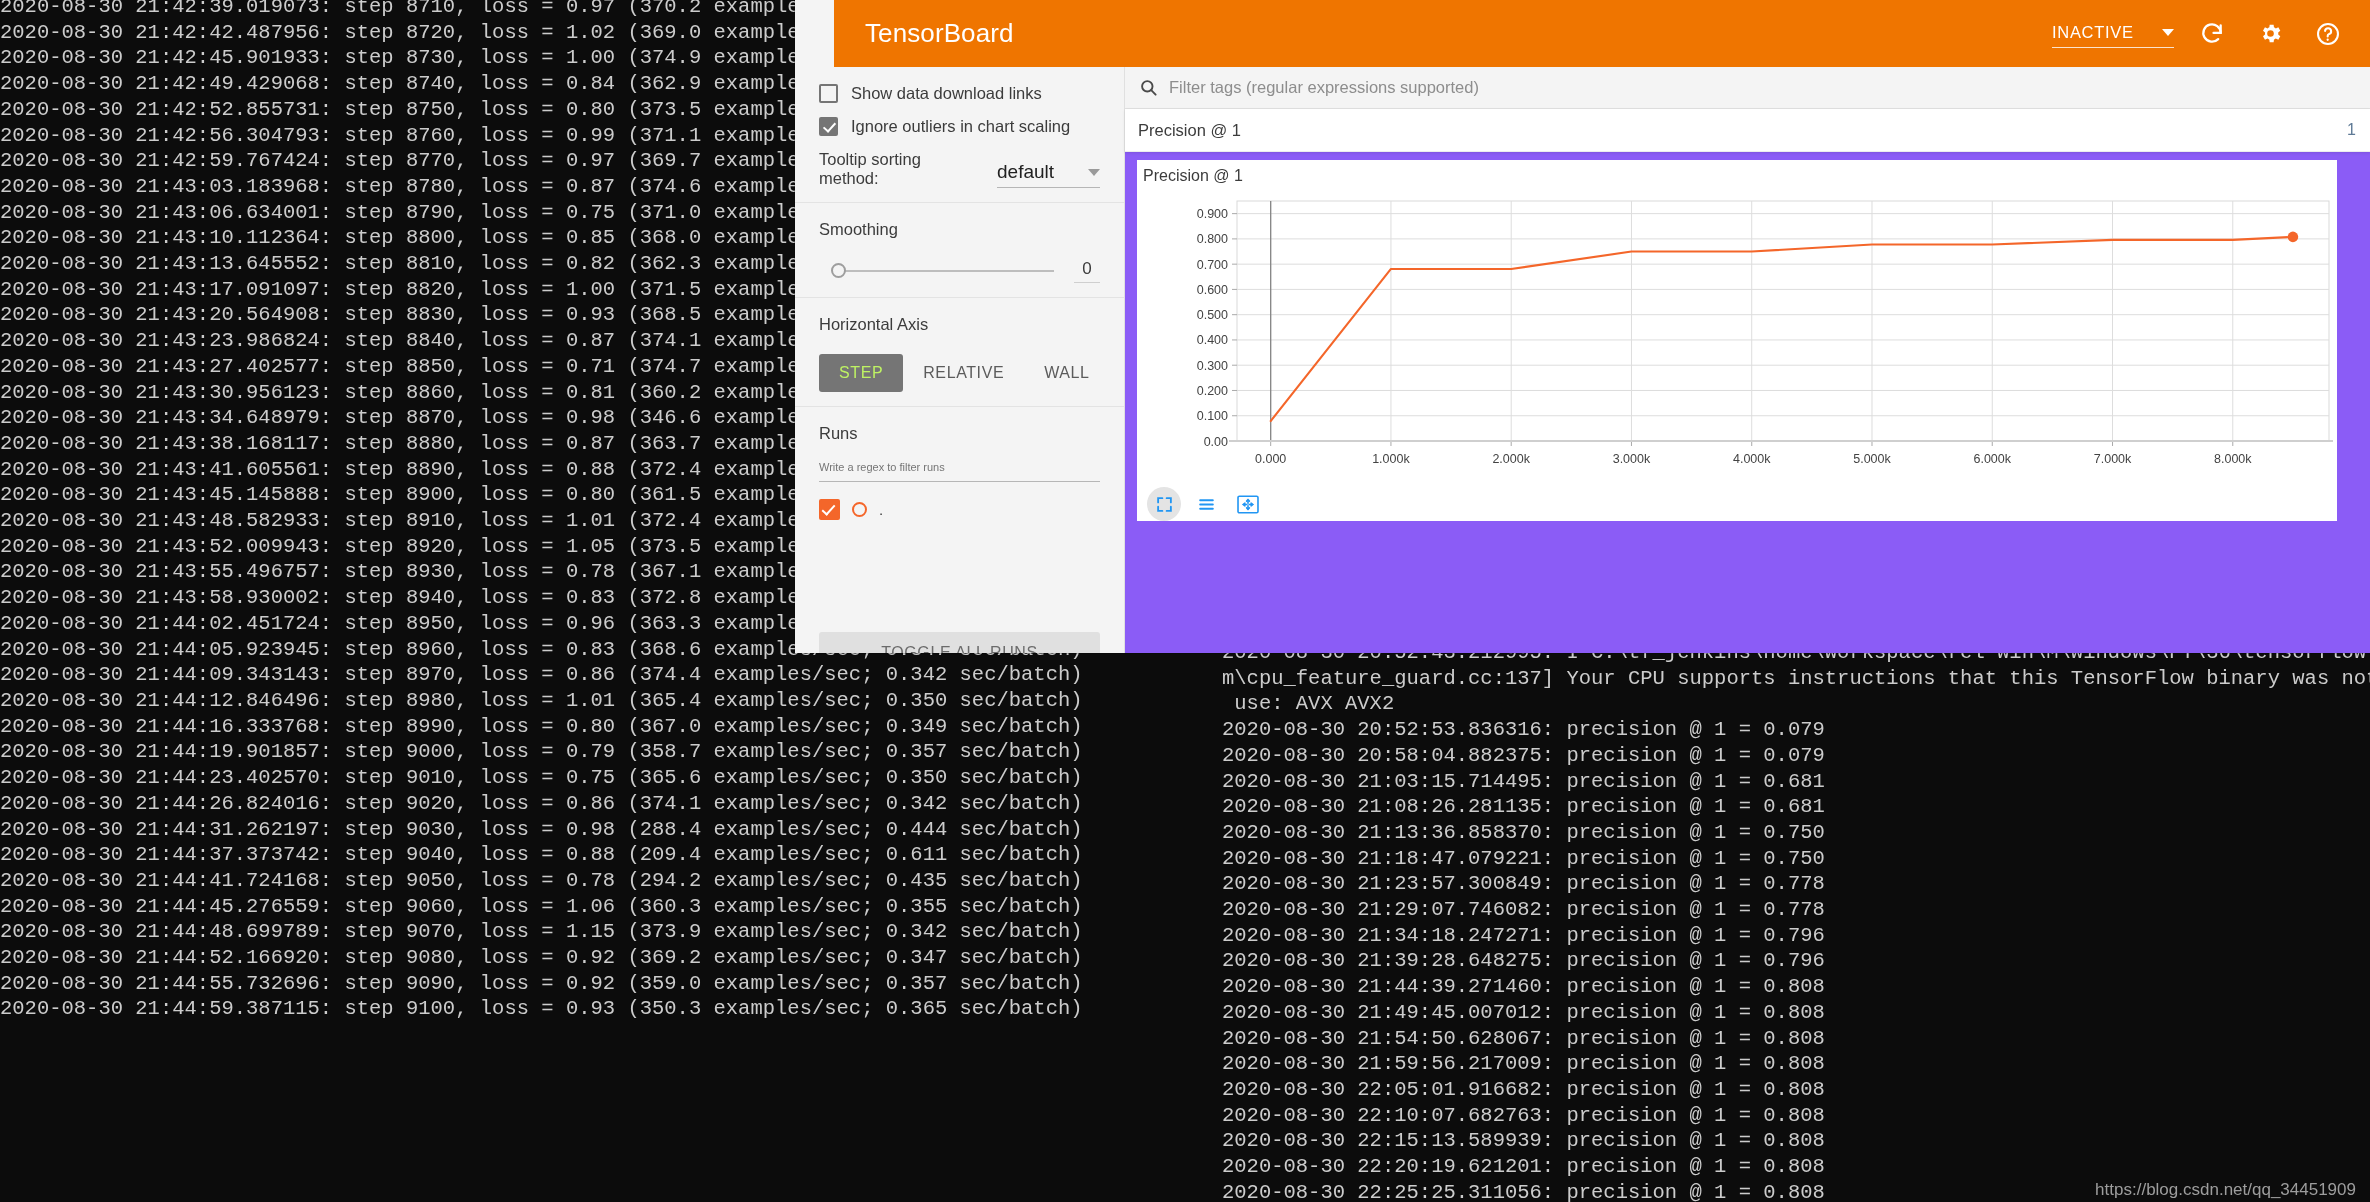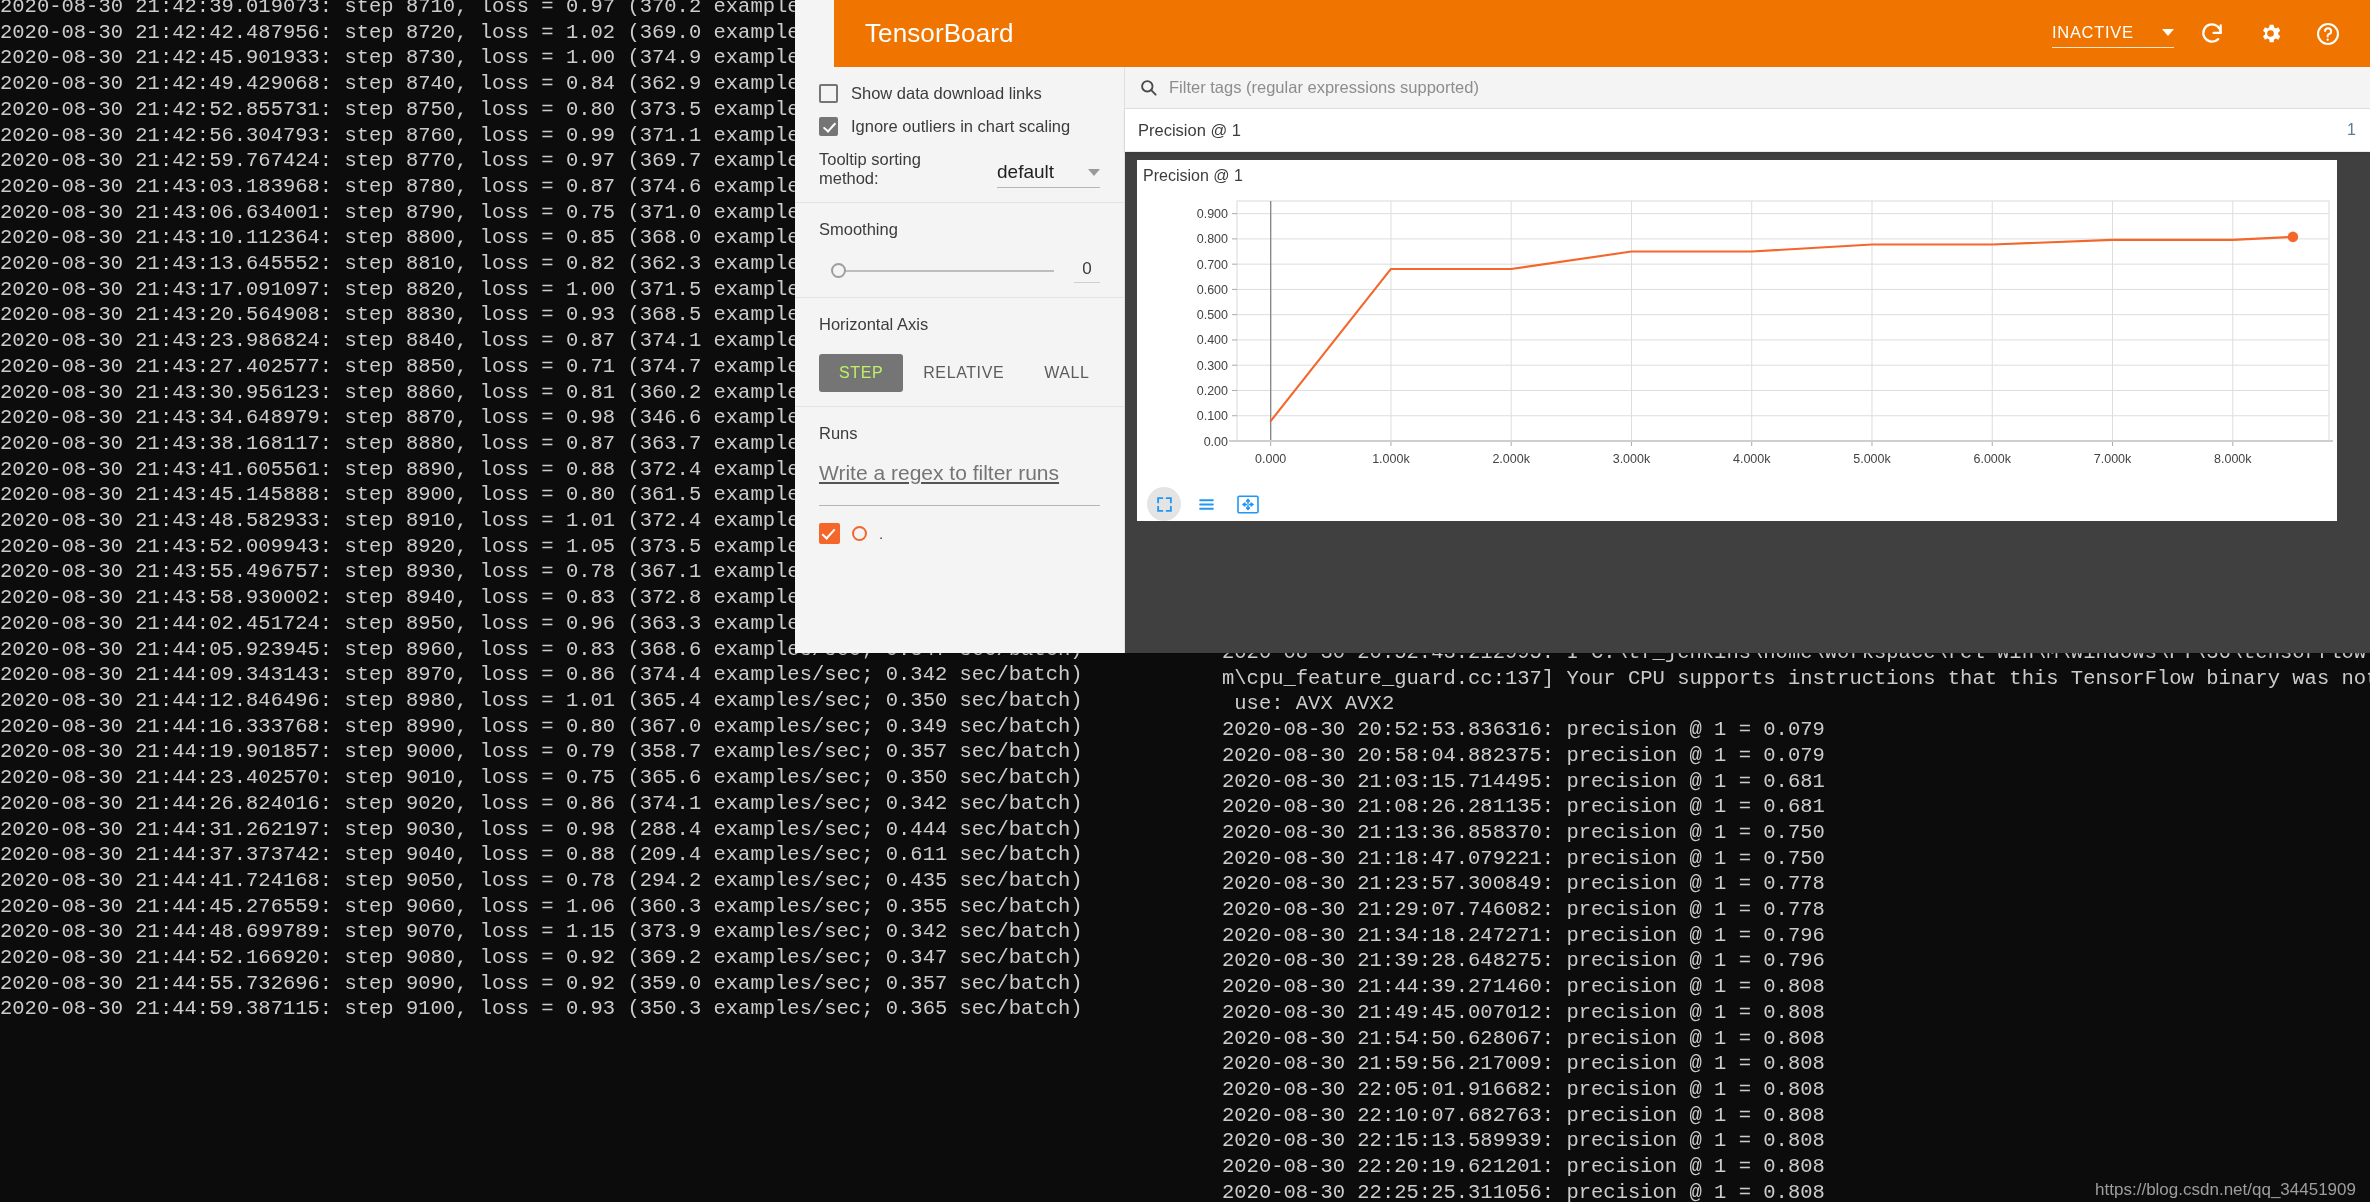--- a/index.html
+++ b/index.html
@@ -211,26 +211,25 @@
     padding: 10px 20px;
     border-radius: 3px;
     cursor: pointer;
   }
   .seg-btn.active { background: #757575; color: #bef264; }
   .runs-input {
     width: 100%;
     border: none;
     border-bottom: 1px solid #b6b6b6;
     background: transparent;
-    font-size: 21px;
+    font-size: 11px;
     color: #555;
-    padding: 4px 0 20px 0;
+    padding: 4px 0 8px 0;
     outline: none;
     font-family: "Liberation Sans", sans-serif;
-    text-decoration: underline;
   }
   .runs-input::placeholder { color: #757575; }
   .run-row { display: flex; align-items: center; margin-top: 17px; }
   .cbox-orange {
     width: 21px; height: 21px;
     background: #f4662a;
     border-radius: 2px;
     position: relative;
     margin-right: 12px;
     cursor: pointer;
@@ -257,21 +256,21 @@
     color: #6b6b6b;
     font-size: 16px;
     letter-spacing: 0.6px;
     text-align: center;
     padding: 12px 0;
     border-radius: 3px;
     cursor: pointer;
   }
 
   
-  .tb-main { flex: 1 1 auto; background: #404040; min-width: 0; }
+  .tb-main { flex: 1 1 auto; background: #8b5cf6; min-width: 0; }
   .search-bar {
     height: 42px;
     background: #f4f4f4;
     display: flex; align-items: center;
     padding-left: 14px;
     border-bottom: 1px solid #e1e1e1;
   }
   .search-icon { margin-right: 9px; display: flex; }
   .search-input {
     border: none; background: transparent;

